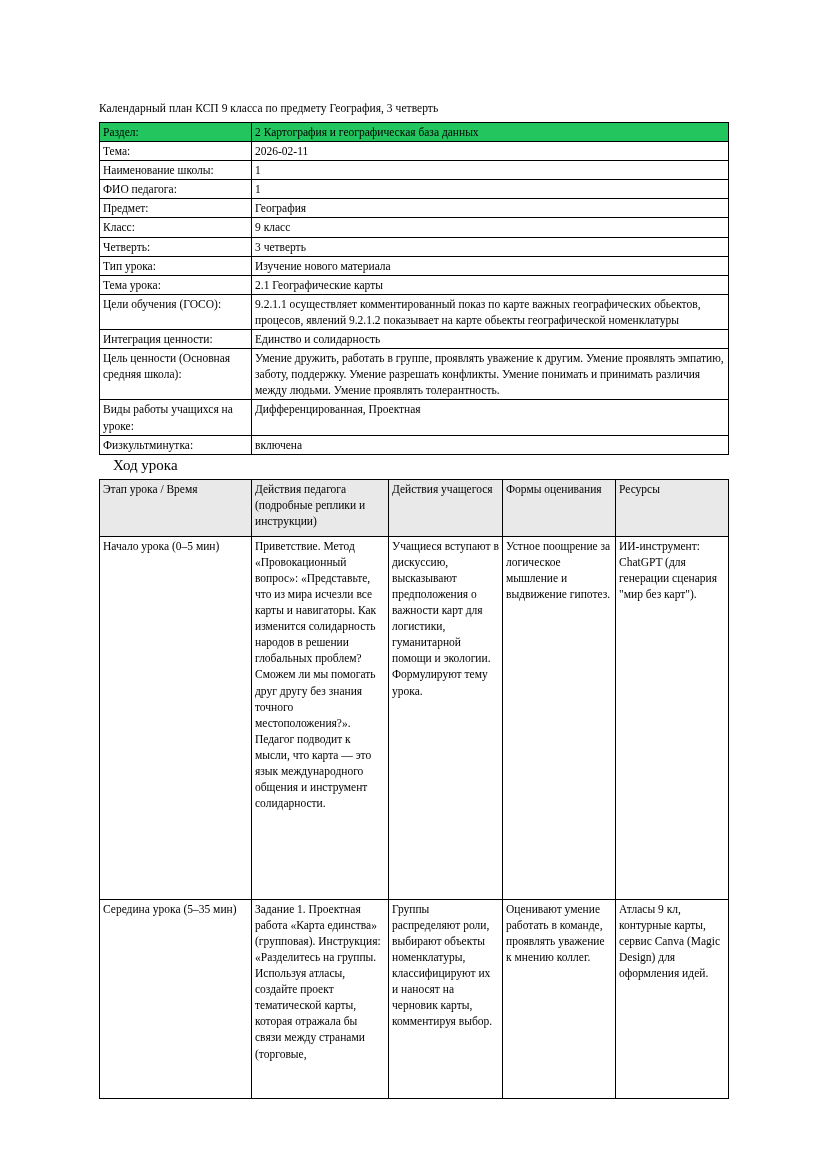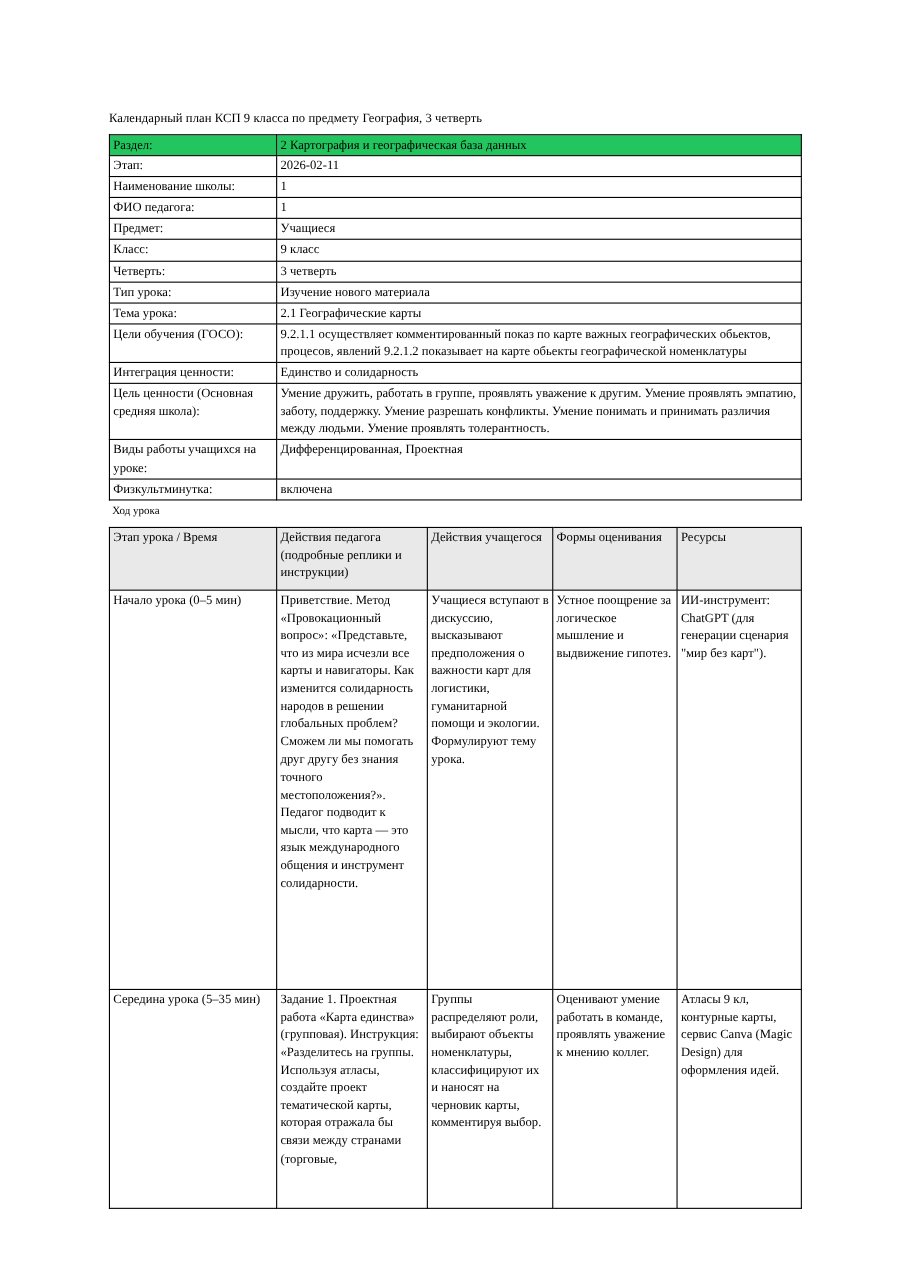--- a/index.html
+++ b/index.html
@@ -29,23 +29,23 @@
     width: 629px;
   }
   .doc-title {
     font-size: 11.5px;
     line-height: 16px;
     margin: 0 0 6px 0;
     white-space: nowrap;
     letter-spacing: 0.05px;
   }
   .section-label {
-    font-size: 10px;
+    font-size: 15px;
     line-height: 16px;
-    margin: 2px 0 6px 3px;
+    margin: 2px 0 6px 14px;
   }
   table.doc-table {
     border-collapse: collapse;
     table-layout: fixed;
     width: 629px;
     border: 1px solid #000000;
   }
   table.doc-table td,
   table.doc-table th {
     border: 1px solid #000000;
@@ -89,34 +89,34 @@
       <colgroup>
         <col class="c-label">
         <col class="c-value">
       </colgroup>
       <tbody>
         <tr>
           <td class="shaded">Раздел:</td>
           <td class="shaded">2 Картография и географическая база данных</td>
         </tr>
         <tr>
-          <td>Этап:</td>
+          <td>Тема:</td>
           <td>2026-02-11</td>
         </tr>
         <tr>
           <td>Наименование школы:</td>
           <td>1</td>
         </tr>
         <tr>
           <td>ФИО педагога:</td>
           <td>1</td>
         </tr>
         <tr>
           <td>Предмет:</td>
-          <td>Учащиеся</td>
+          <td>География</td>
         </tr>
         <tr>
           <td>Класс:</td>
           <td>9 класс</td>
         </tr>
         <tr>
           <td>Четверть:</td>
           <td>3 четверть</td>
         </tr>
         <tr>

